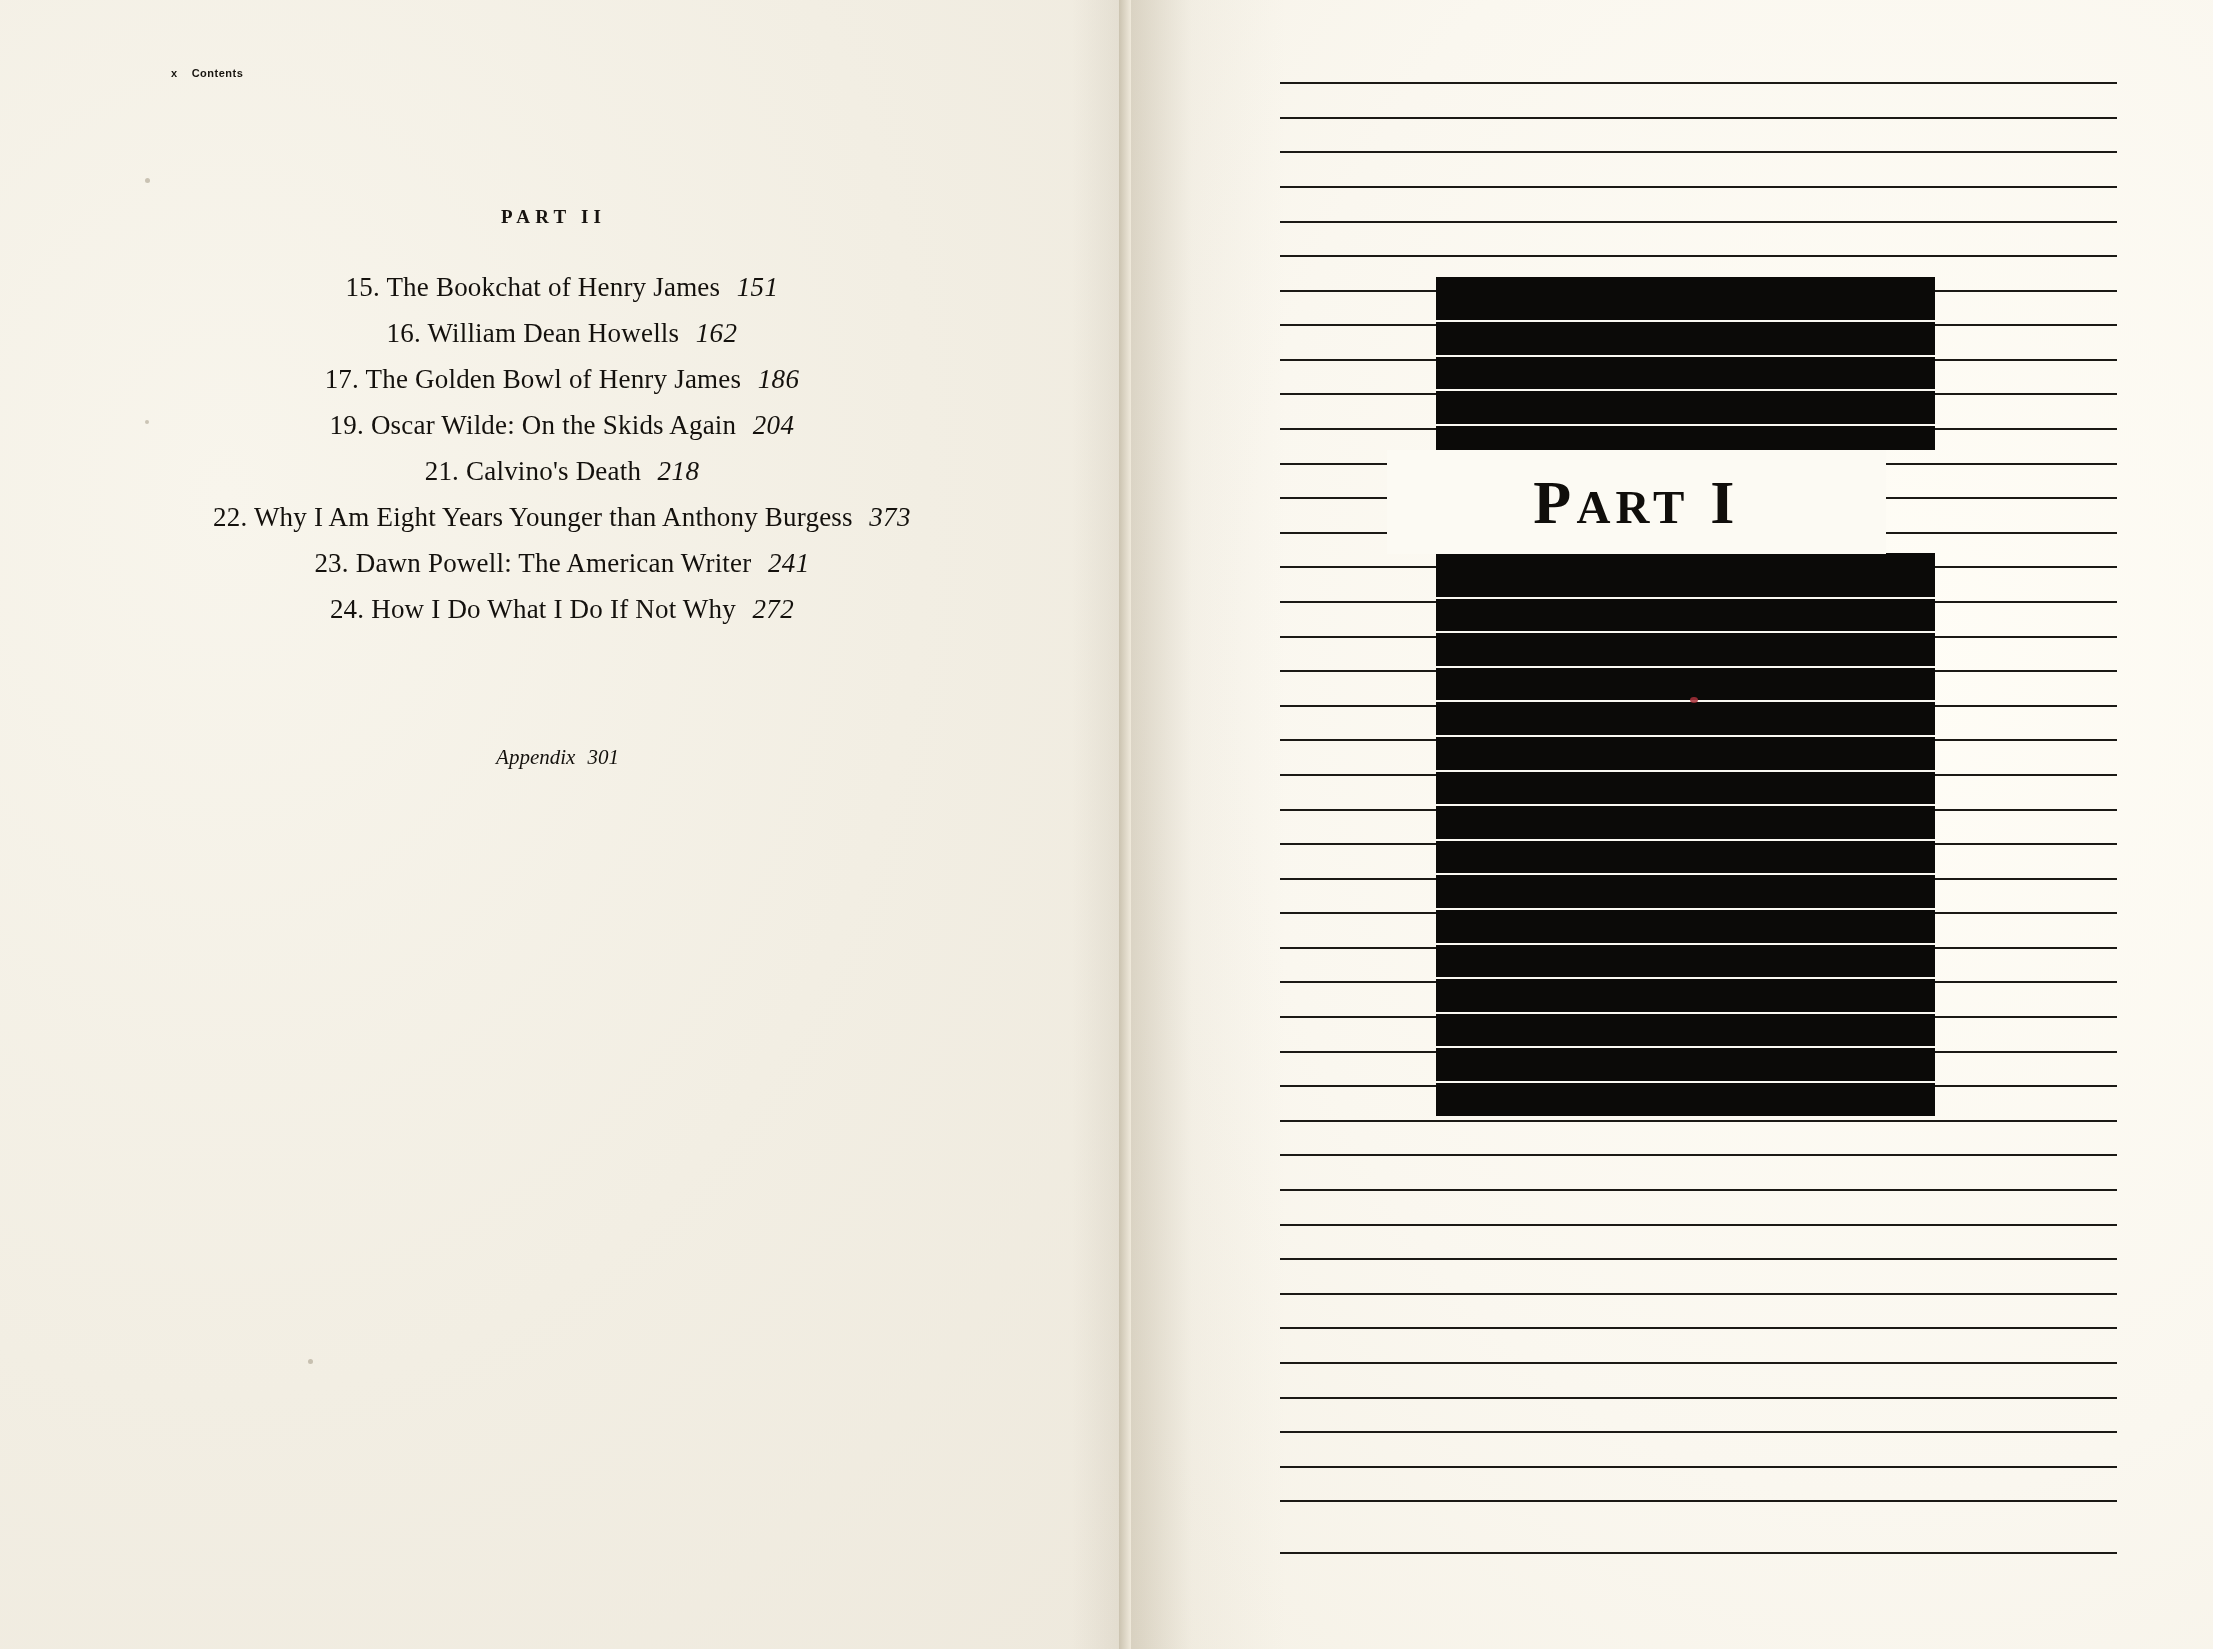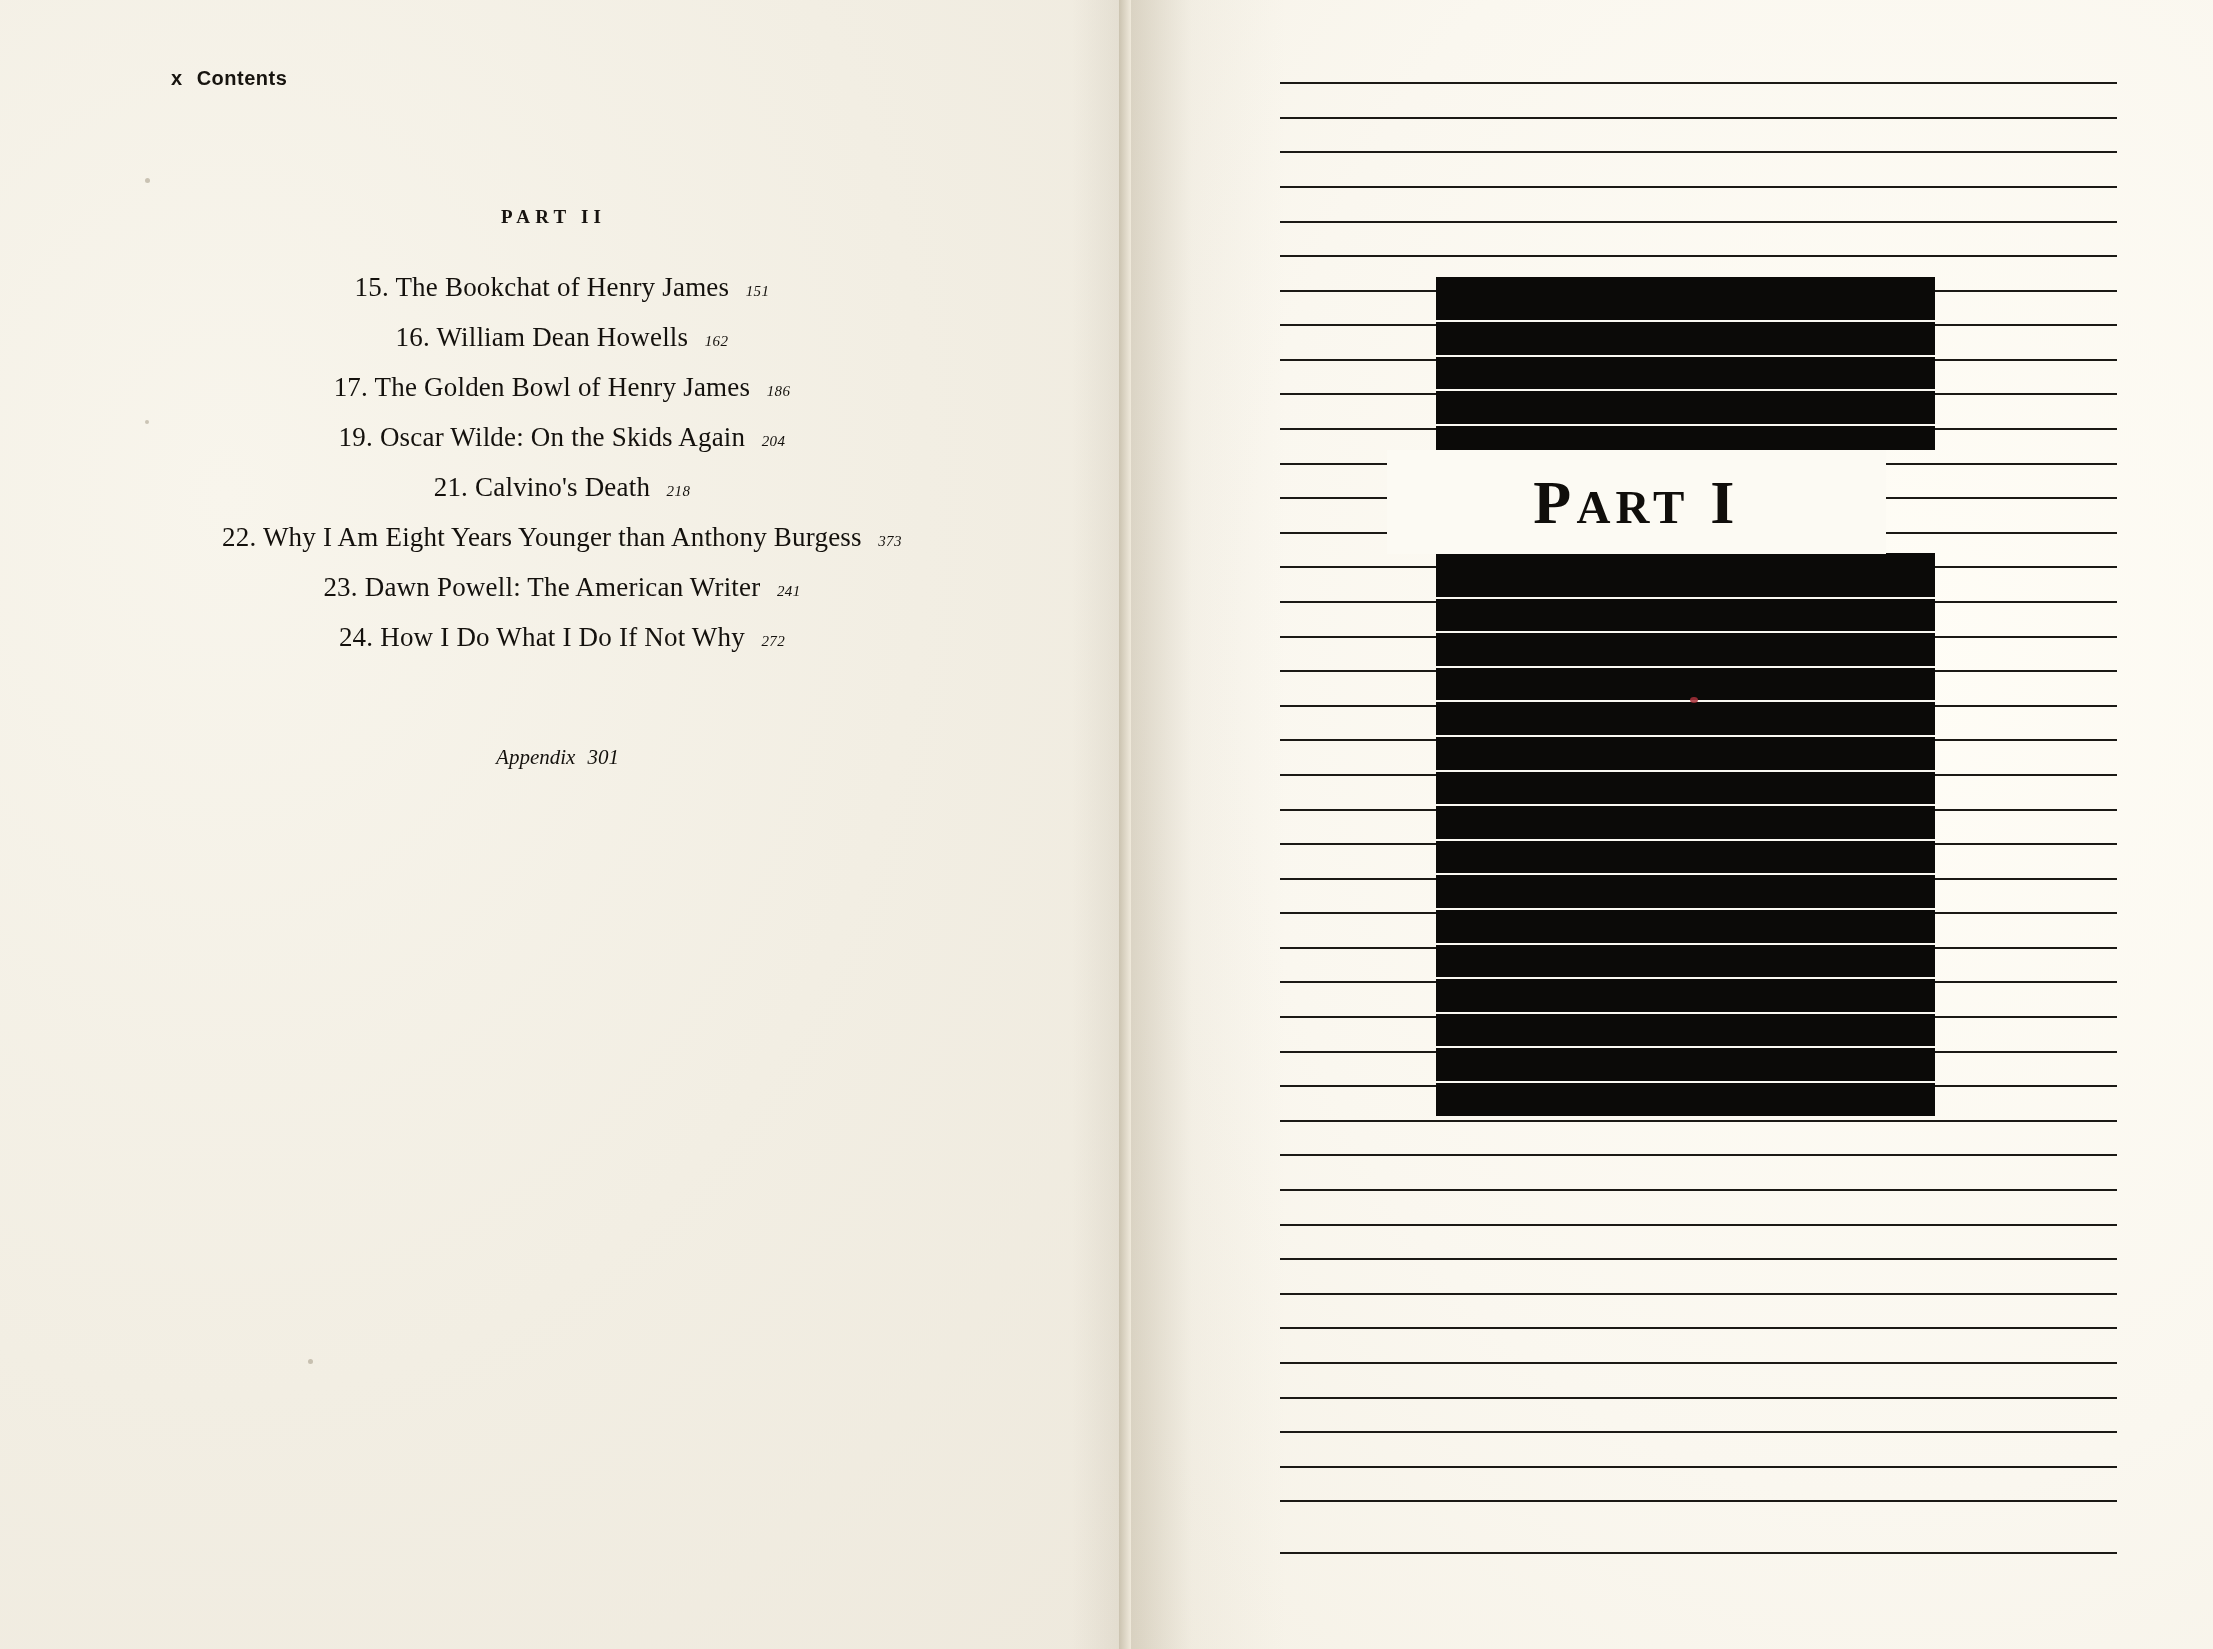--- a/index.html
+++ b/index.html
@@ -28,21 +28,21 @@
   .verso-inner {
     position: absolute;
     left: 0; top: 0; right: 0; bottom: 0;
   }
   .running-head {
     position: absolute;
     left: 171px;
     top: 67px;
     font-family: "Liberation Sans", sans-serif;
     font-weight: bold;
-    font-size: 20px;
+    font-size: 11px;
     letter-spacing: 0.5px;
     color: #17140f;
   }
   .running-head .folio {
     margin-right: 14px;
   }
   .part-label {
     position: absolute;
     top: 206px;
     left: 0;
@@ -69,21 +69,21 @@
     letter-spacing: 0.2px;
   }
   .toc-num {
     font-family: "Liberation Serif", serif;
   }
   .toc-title {
     font-family: "Liberation Serif", serif;
   }
   .toc-page {
     font-style: italic;
-    font-size: 15px;
+    font-size: 27px;
     margin-left: 9.5px;
     letter-spacing: 0.4px;
   }
   .appendix {
     position: absolute;
     top: 745px;
     left: 0;
     width: 1115px;
     text-align: center;
     font-style: italic;

